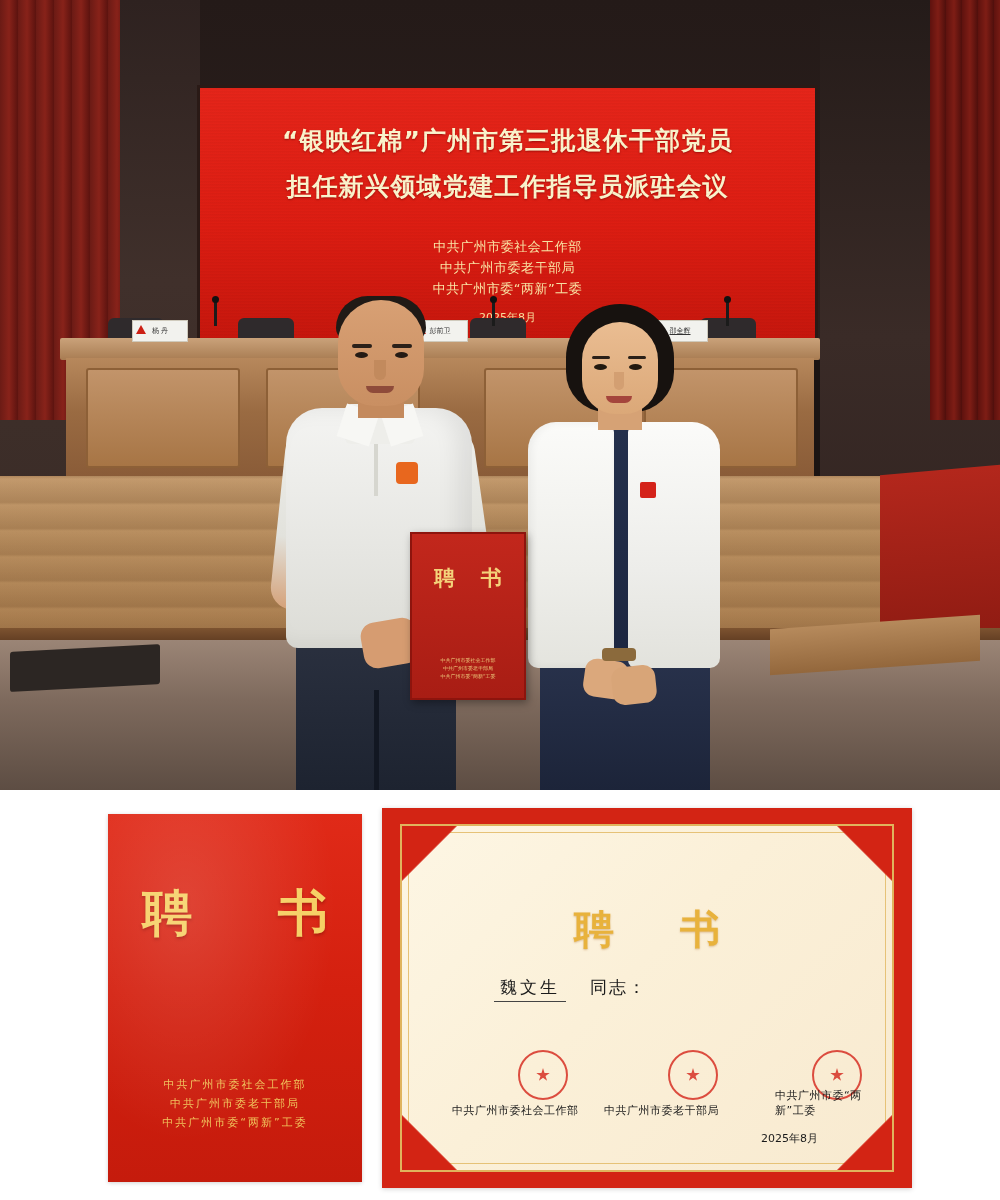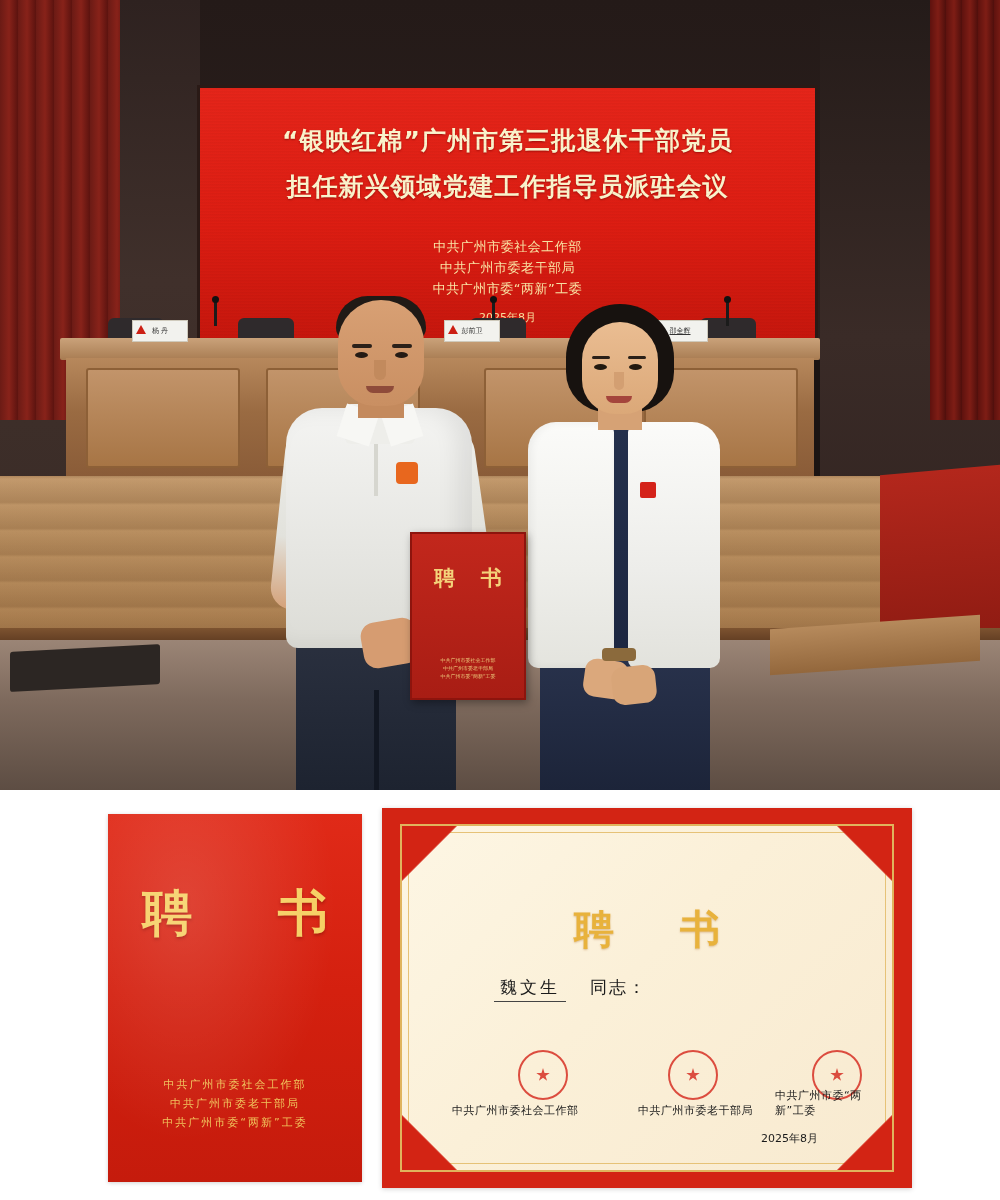--- a/index.html
+++ b/index.html
@@ -470,21 +470,21 @@
   </div>
 
   <div class="mic" style="left:214px;"></div>
   <div class="mic" style="left:492px;"></div>
   <div class="mic" style="left:726px;"></div>
 
   <div class="nameplate" style="left:124px;margin-left:8px;">
     <span class="tri"></span>
     <span>杨 丹</span>
   </div>
-  <div class="nameplate" style="left:444px;">
+  <div class="nameplate" style="left:412px;">
     <span class="tri"></span>
     <span>彭前卫</span>
   </div>
   <div class="nameplate" style="left:652px;text-decoration:underline;">
     <span class="tri"></span>
     <span>邵全辉</span>
   </div>
 
   <div class="stage-front"></div>
   <div class="stage-lines"></div>
@@ -566,20 +566,20 @@
       <div class="cert-name-row">
         <span class="cert-name">魏文生</span><span class="cert-name-suffix">同志：</span>
       </div>
 
 
       <div class="seals">
         <div class="seal" style="left:76px;"></div>
         <div class="seal" style="left:226px;"></div>
         <div class="seal" style="left:370px;"></div>
         <div class="org" style="left:10px;">中共广州市委社会工作部</div>
-        <div class="org" style="left:162px;margin-left:34px;">中共广州市委老干部局</div>
+        <div class="org" style="left:162px;">中共广州市委老干部局</div>
         <div class="org" style="left:304px;margin-left:29px;">中共广州市委“两新”工委</div>
       </div>
 
       <div class="cert-date">2025年8月</div>
     </div>
   </div>
 </div>
 
 </body></html>

